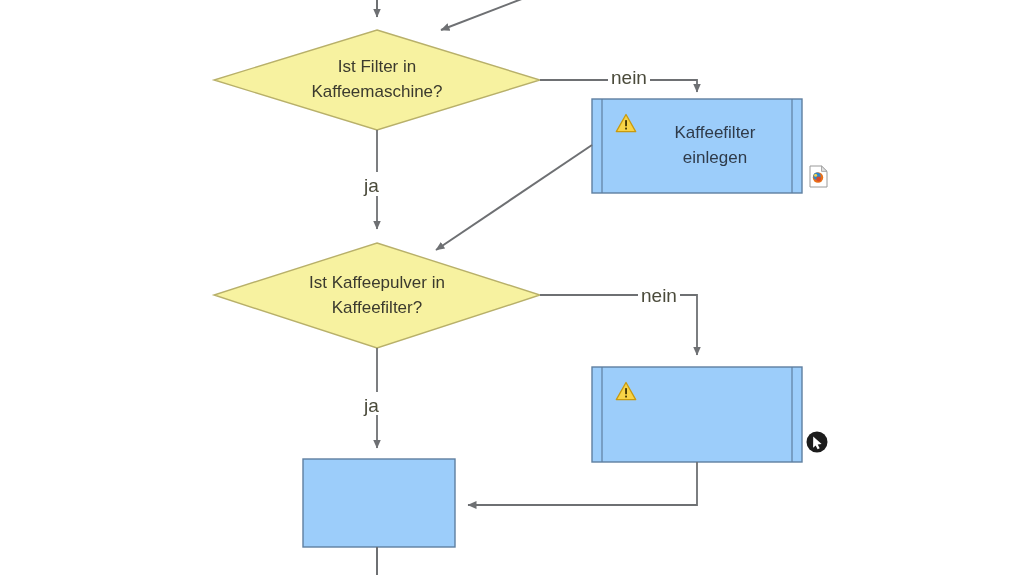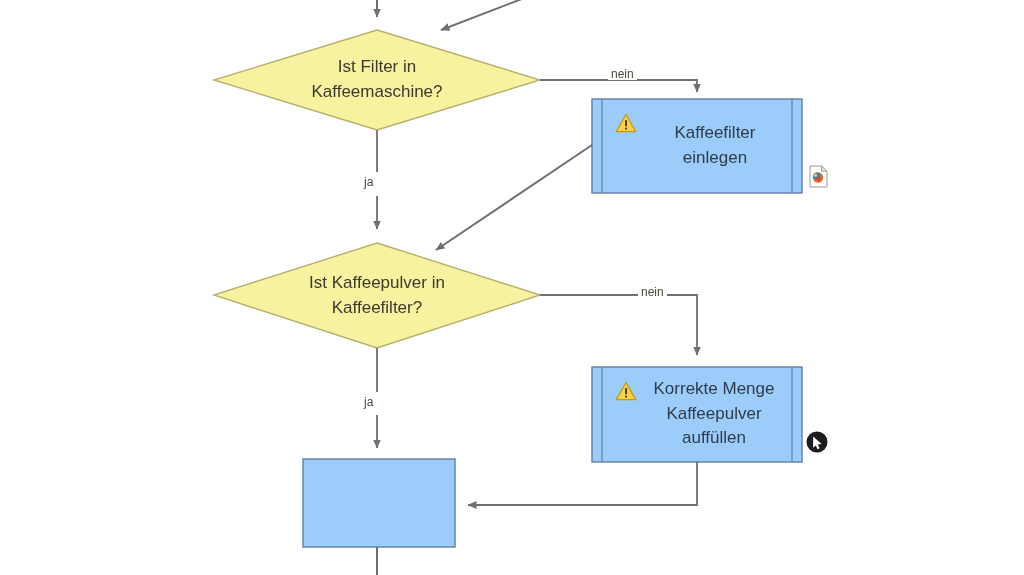--- a/index.html
+++ b/index.html
@@ -37,21 +37,21 @@
     white-space: pre-line;
   }
   .diamond-label {
     color: #3b3a2e;
   }
   .process-label {
     color: #2f3b4a;
   }
   .edge-label {
     position: absolute;
-    font-size: 12px;
+    font-size: 19px;
     color: #4a4a3a;
     background: #ffffff;
     padding: 0 3px;
     line-height: 1;
   }
   .warn-icon {
     position: absolute;
     width: 22px;
     height: 20px;
   }
@@ -146,23 +146,20 @@
 
   <div class="node-label diamond-label" style="left:244px; top:50px; width:266px; height:60px;">Ist Filter in
 Kaffeemaschine?</div>
 
   <div class="node-label process-label" style="left:640px; top:110px; width:150px; height:72px;">Kaffeefilter
 einlegen</div>
 
   <div class="node-label diamond-label" style="left:244px; top:266px; width:266px; height:60px;">Ist Kaffeepulver in
 Kaffeefilter?</div>
 
-  <div class="node-label process-label" style="left:638px; top:374px; width:152px; height:80px;">Korrekte Menge
-Kaffeepulver
-auffüllen</div>
 
 
   <div class="edge-label" style="left:608px; top:68px;">nein</div>
 
   <div class="edge-label" style="left:361px; top:176px;">ja</div>
 
   <div class="edge-label" style="left:638px; top:286px;">nein</div>
 
   <div class="edge-label" style="left:361px; top:396px;">ja</div>
 

